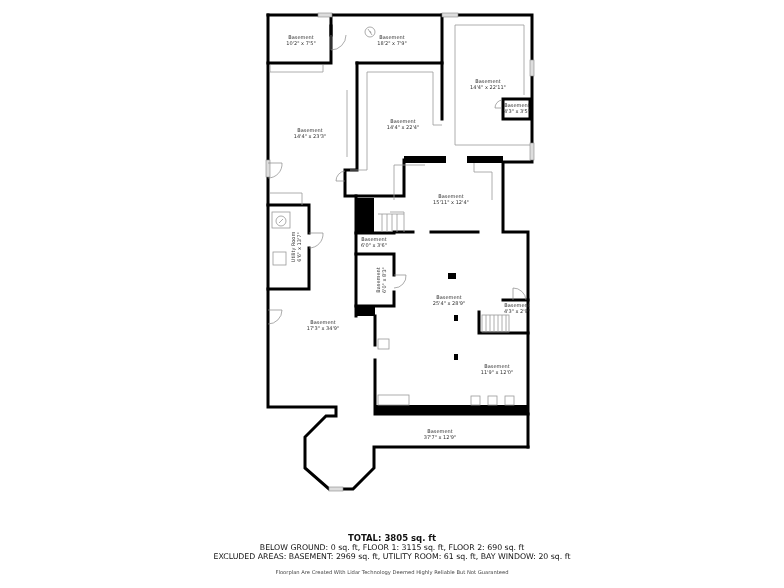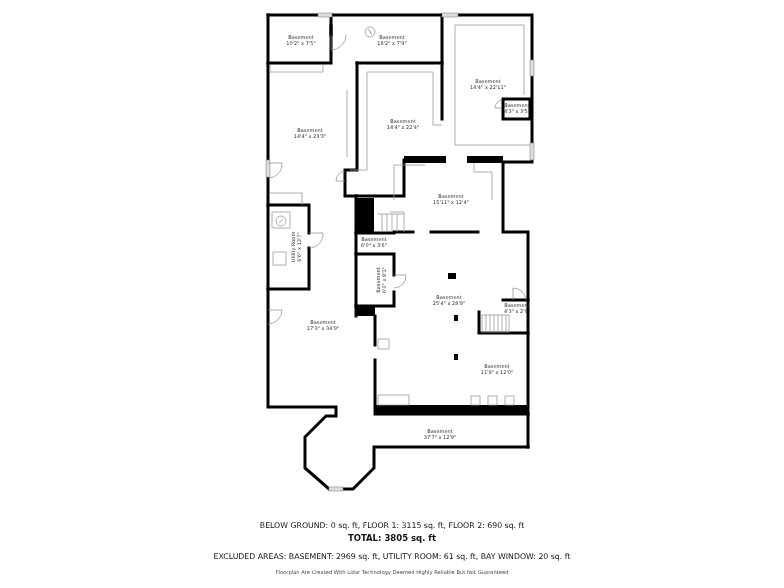--- a/index.html
+++ b/index.html
@@ -2,21 +2,21 @@
 <html><head>
 <meta charset="utf-8">
 <style>
   html, body { margin: 0; padding: 0; background: #ffffff; }
   body { width: 784px; height: 588px; position: relative; overflow: hidden; font-family: "DejaVu Sans", sans-serif; }
   #plan { position: absolute; left: 0; top: 0; width: 784px; height: 588px; }
   .room-label { position: absolute; text-align: center; font-family: "DejaVu Sans", sans-serif; font-size: 5px; line-height: 6px; color: #333; white-space: nowrap; transform: translate(-50%, -50%); }
   .room-label.rot { transform: translate(-50%, -50%) rotate(-90deg); }
   .footer { position: absolute; left: 0; width: 784px; text-align: center; font-family: "DejaVu Sans", sans-serif; color: #111; white-space: nowrap; }
   .total { top: 533px; font-size: 8.5px; font-weight: bold; }
-  .line1 { top: 521px; font-size: 7.8px; text-align: center; }
+  .line1 { top: 543px; font-size: 7.8px; text-align: center; }
   .line2 { top: 552px; font-size: 7.8px; }
   .disclaimer { top: 569px; font-size: 5.2px; color: #444; }
 </style>
 </head>
 <body>
 
 <svg id="plan" viewBox="0 0 784 588" xmlns="http://www.w3.org/2000/svg">
   <g fill="none" stroke="#000" stroke-width="3" stroke-linecap="square">
 
     <polyline points="268,15 268,407 336,407 336,416 326,416 305,437 305,468 329,489 353,489 374,468 374,447 528,447"></polyline>

